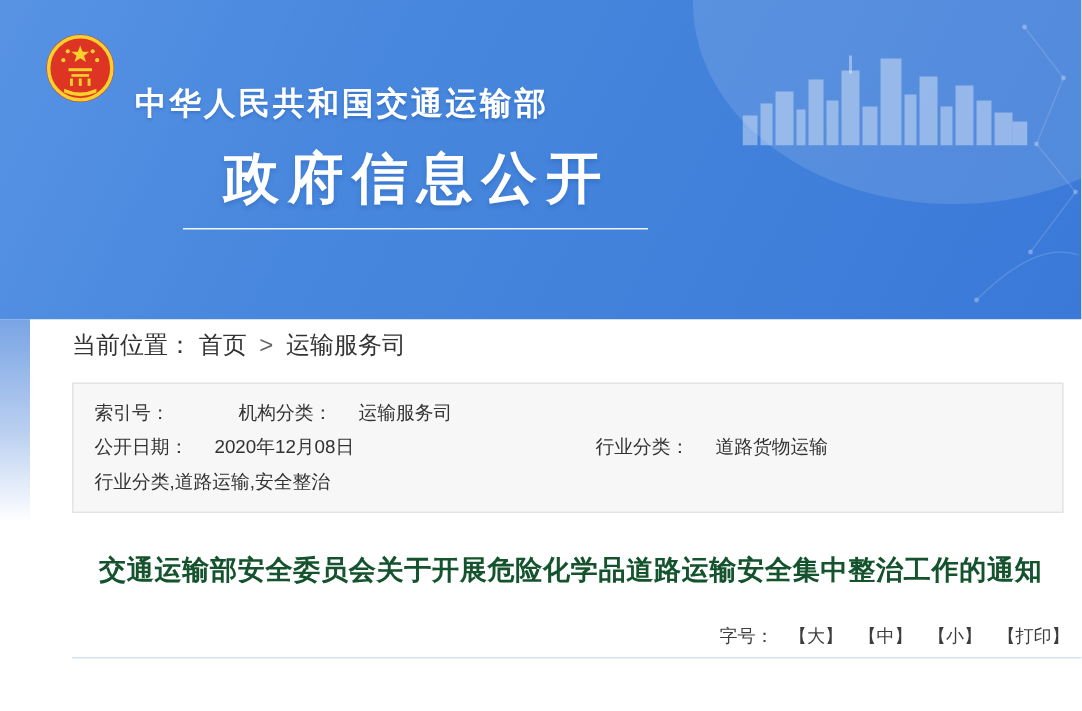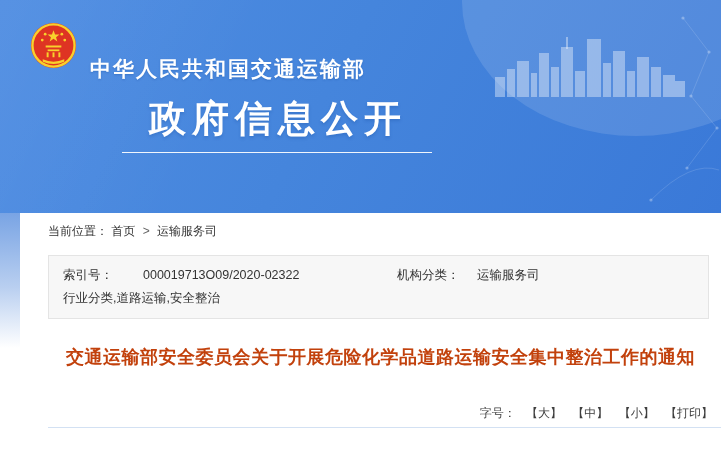--- a/index.html
+++ b/index.html
@@ -43,41 +43,41 @@
 
   
   .left-strip {
     position:absolute; left:0; top:213px; width:20px; height:135px;
     background:linear-gradient(180deg,#79a4e4 0%, #b9cff0 55%, rgba(255,255,255,0) 100%);
   }
 
   
   .panel { position:absolute; left:20px; top:213px; width:701px; height:261px; background:#fff; }
 
-  .breadcrumb { padding:9px 0 0 28px; font-size:12px; color:#333; line-height:18px; }
+  .breadcrumb { padding:9px 0 0 28px; font-size:16px; color:#333; line-height:18px; }
   .breadcrumb a { color:#333; text-decoration:none; cursor:pointer; }
   .crumb-sep { margin:0 4px; color:#666; }
 
   .meta-table {
     margin:15px 12px 0 28px; background:#f7f7f7; border:1px solid #e4e4e4;
     padding:8px 0 8px 14px;
   }
   .meta-row { display:flex; line-height:23px; font-size:12.5px; color:#333; }
   .m-lbl  { width:80px;  flex:none; }
   .m-val  { width:238px; flex:none; }
   .m-lbl2 { width:80px;  flex:none;margin-left:16px; }
   .m-val2 { flex:1; }
 
   .article-title {
     margin:24px 14px 0 34px; text-align:center; font-size:18px; font-weight:bold;
-    color:#c2410c; line-height:1.65; letter-spacing:0.5px;
+    color:#14532d; line-height:1.65; letter-spacing:0.5px;
   }
 
   .font-controls {
-    margin-top:32px; text-align:right; padding-right:8px;
+    margin-top:20px; text-align:right; padding-right:8px;
     font-size:12px; color:#3d3d3d; line-height:16px;
   }
   .font-controls .fc-opt { margin-left:7px; cursor:pointer; }
 
   .bottom-divider { margin:6px 0 0 28px; border-top:1px solid #d3e1f3; }
 </style>
 </head>
 <body>
 
 <div class="header">
@@ -156,23 +156,28 @@
   <div class="breadcrumb">
     <span>当前位置：</span>
     <a>首页</a>
     <span class="crumb-sep">&gt;</span>
     <a>运输服务司</a>
   </div>
 
   <div class="meta-table">
     <div class="meta-row">
       <span class="m-lbl">索引号：</span>
-      <span class="m-val">000019713O09/2020-02322</span>
       <span class="m-lbl2">机构分类：</span>
       <span class="m-val2">运输服务司</span>
+    </div>
+    <div class="meta-row">
+      <span class="m-lbl">公开日期：</span>
+      <span class="m-val">2020年12月08日</span>
+      <span class="m-lbl2">行业分类：</span>
+      <span class="m-val2">道路货物运输</span>
     </div>
     <div class="meta-row">
       <span class="m-val">行业分类,道路运输,安全整治</span>
       <span class="m-lbl2"></span>
       <span class="m-val2"></span>
     </div>
   </div>
 
   <h1 class="article-title">交通运输部安全委员会关于开展危险化学品道路运输安全集中整治工作的通知</h1>
 

